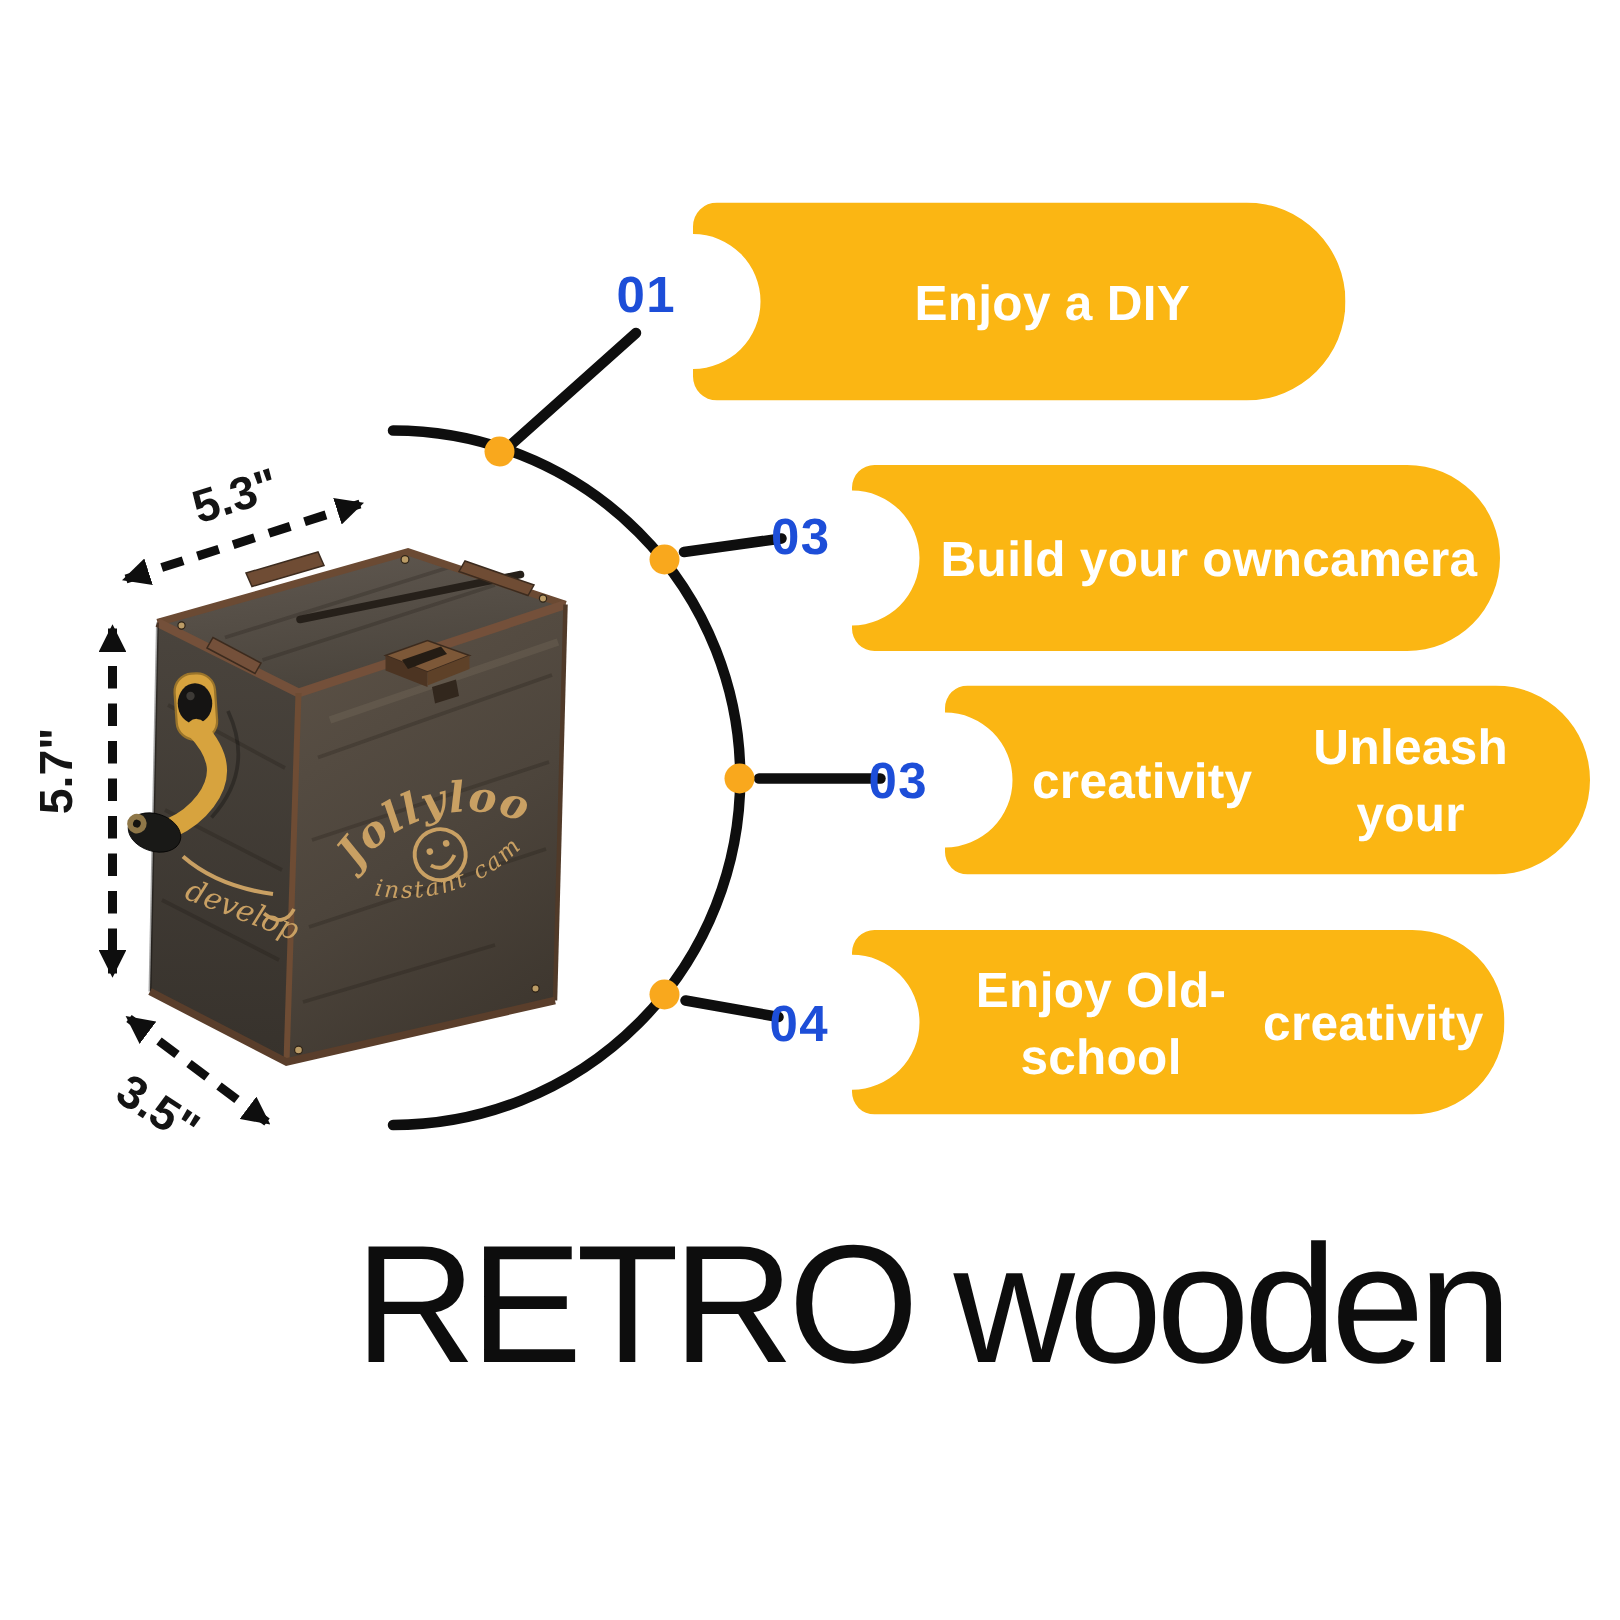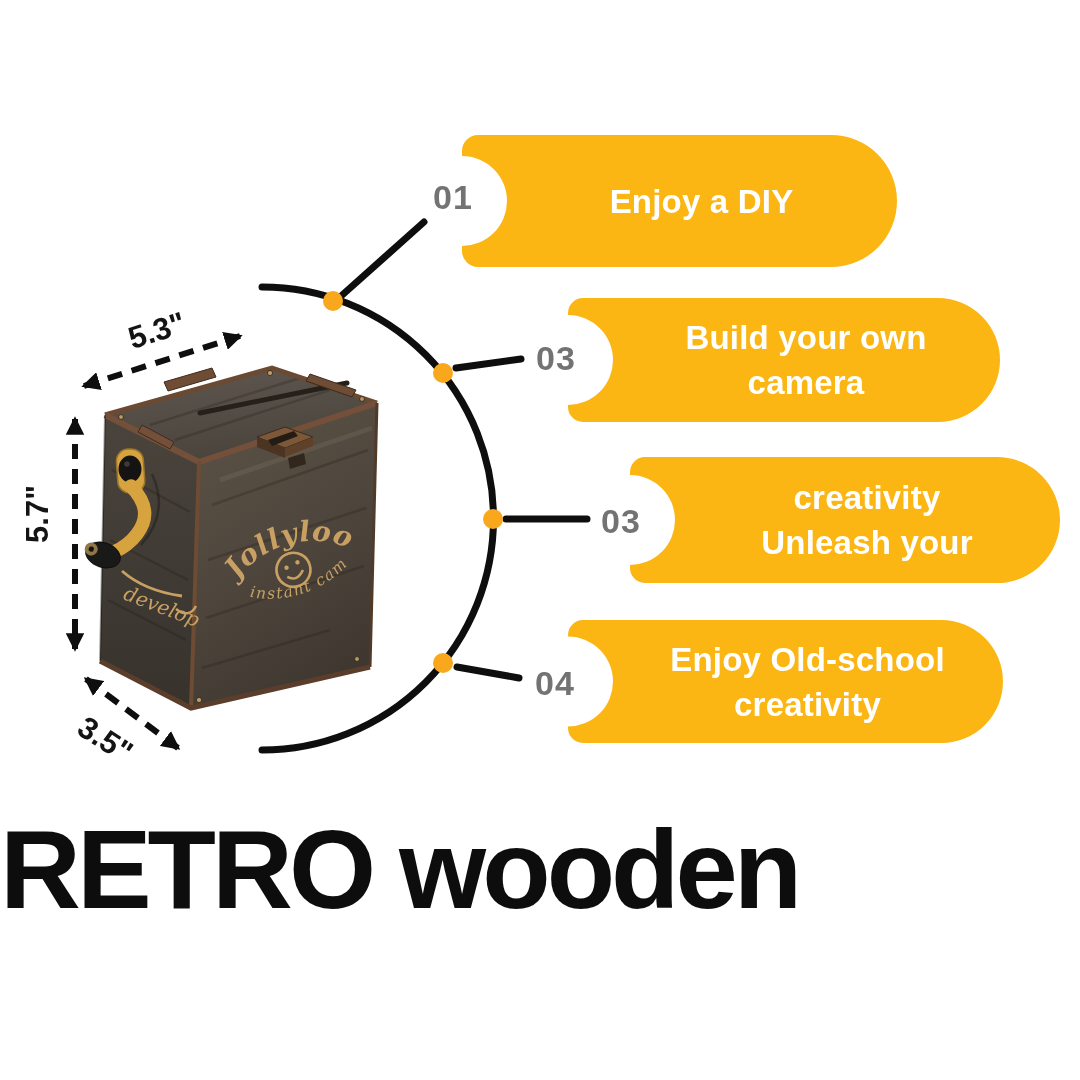--- a/index.html
+++ b/index.html
@@ -7,42 +7,42 @@
     position:relative;width:1080px;height:1080px;background:#ffffff;
     overflow:hidden;font-family:"Liberation Sans",sans-serif;margin:0 auto;
   }
   .layer{position:absolute;left:0;top:0;width:1080px;height:1080px;}
   svg{display:block;}
   
   .pill{position:absolute;}
   .pill svg{position:absolute;left:0;top:0;}
   .pill-text{
     position:absolute;left:0;top:0;width:100%;height:100%;
-    display:flex;flex-direction:column;align-items:center;justify-content:center;
+    display:flex;flex-direction:row;align-items:center;justify-content:center;
     box-sizing:border-box;padding-left:58px;padding-right:14px;
     color:#ffffff;font-weight:bold;font-size:33px;line-height:45px;text-align:center;
     letter-spacing:0.2px;
   }
   
   .step-num{
-    position:absolute;width:84px;height:40px;text-align:center;
-    font-size:34px;font-weight:bold;color:#737373;line-height:40px;letter-spacing:1px;
+    position:absolute;width:84px;height:40px;text-align:left;
+    font-size:34px;font-weight:bold;color:#1d4ed8;line-height:40px;letter-spacing:1px;
   }
   
   .dim-label{
     position:absolute;width:130px;height:40px;text-align:center;
     font-size:31px;font-weight:bold;color:#141414;line-height:40px;
   }
   .rot-w{transform:rotate(-17.5deg);}
   .rot-h{transform:rotate(-90deg);}
   .rot-d{transform:rotate(33deg);}
   
   .headline{
-    position:absolute;left:0;top:818px;width:1004px;text-align:left;
-    color:#0d0d0d;font-weight:bold;font-size:112px;line-height:103px;
+    position:absolute;left:0;top:818px;width:1004px;text-align:right;
+    color:#0d0d0d;font-weight:normal;font-size:112px;line-height:103px;
     letter-spacing:-4px;
   }
 </style>
 </head>
 <body>
 
 <div class="stage">
 
   <svg class="layer" viewBox="0 0 1080 1080">
     <defs>
@@ -183,21 +183,21 @@
 
   <div class="pill" style="left:462px;top:135px;width:435px;height:132px;">
     <svg width="435" height="132" viewBox="0 0 435 132">
       <path d="M16 0 H369 A66 66 0 0 1 369 132 H16 A16 16 0 0 1 0 116 V111 A45 45 0 0 0 0 21 V16 A16 16 0 0 1 16 0 Z" fill="#FBB613"></path>
     </svg>
     <div class="pill-text">
       <span>Enjoy a DIY</span>
     </div>
   </div>
 
-  <div class="pill" style="left:568px;top:298px;width:432px;height:124px;">
+  <div class="pill" style="left:568px;top:310px;width:432px;height:124px;">
     <svg width="432" height="124" viewBox="0 0 432 124">
       <path d="M15 0 H370 A62 62 0 0 1 370 124 H15 A15 15 0 0 1 0 109 V107 A45 45 0 0 0 0 17 V15 A15 15 0 0 1 15 0 Z" fill="#FBB613"></path>
     </svg>
     <div class="pill-text">
       <span>Build your own</span>
       <span>camera</span>
     </div>
   </div>
 
   <div class="pill" style="left:630px;top:457px;width:430px;height:126px;">

